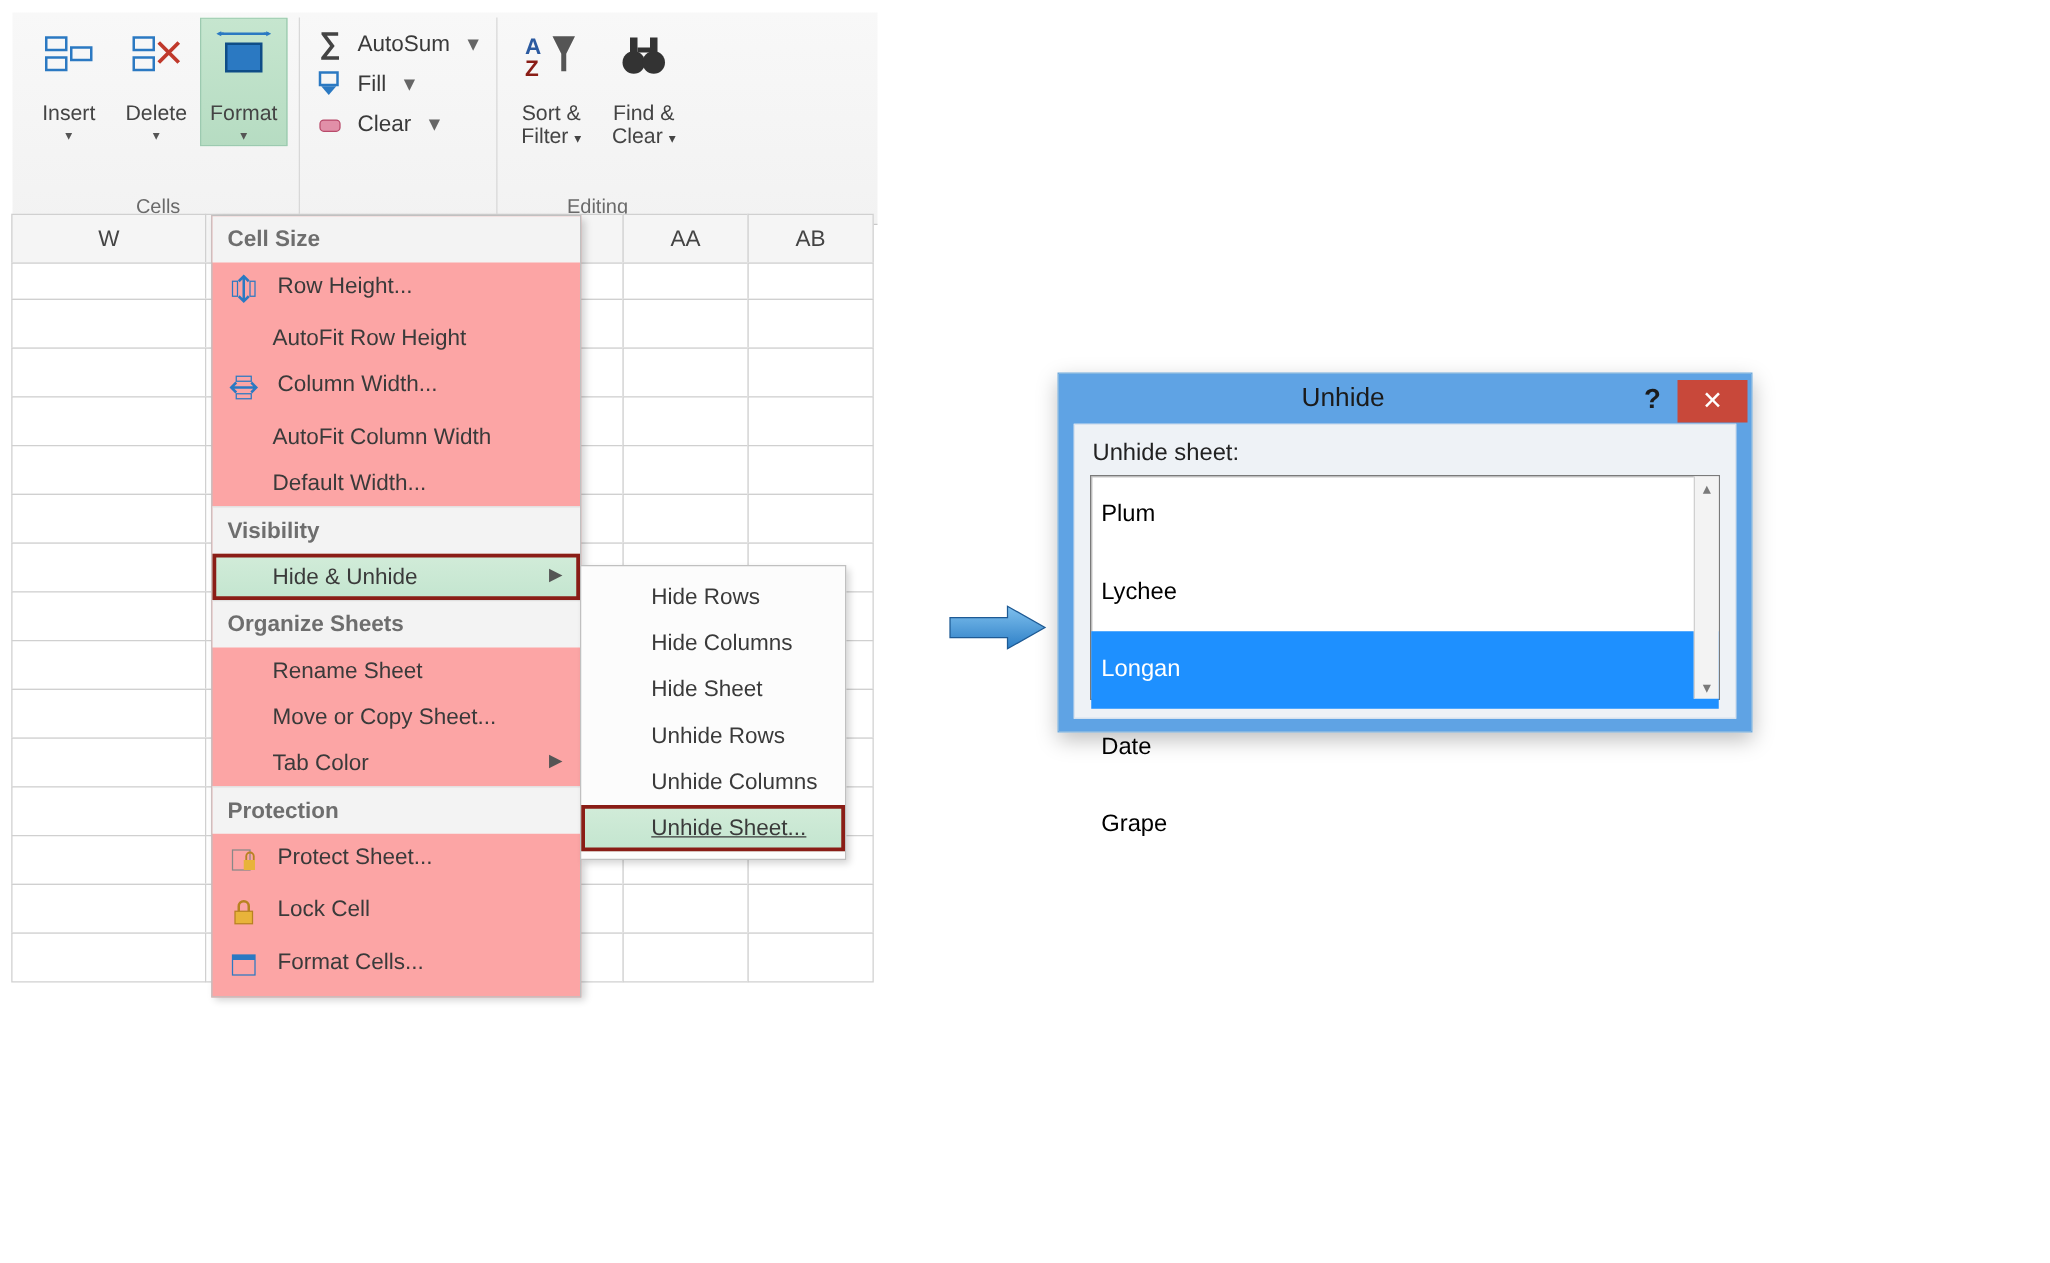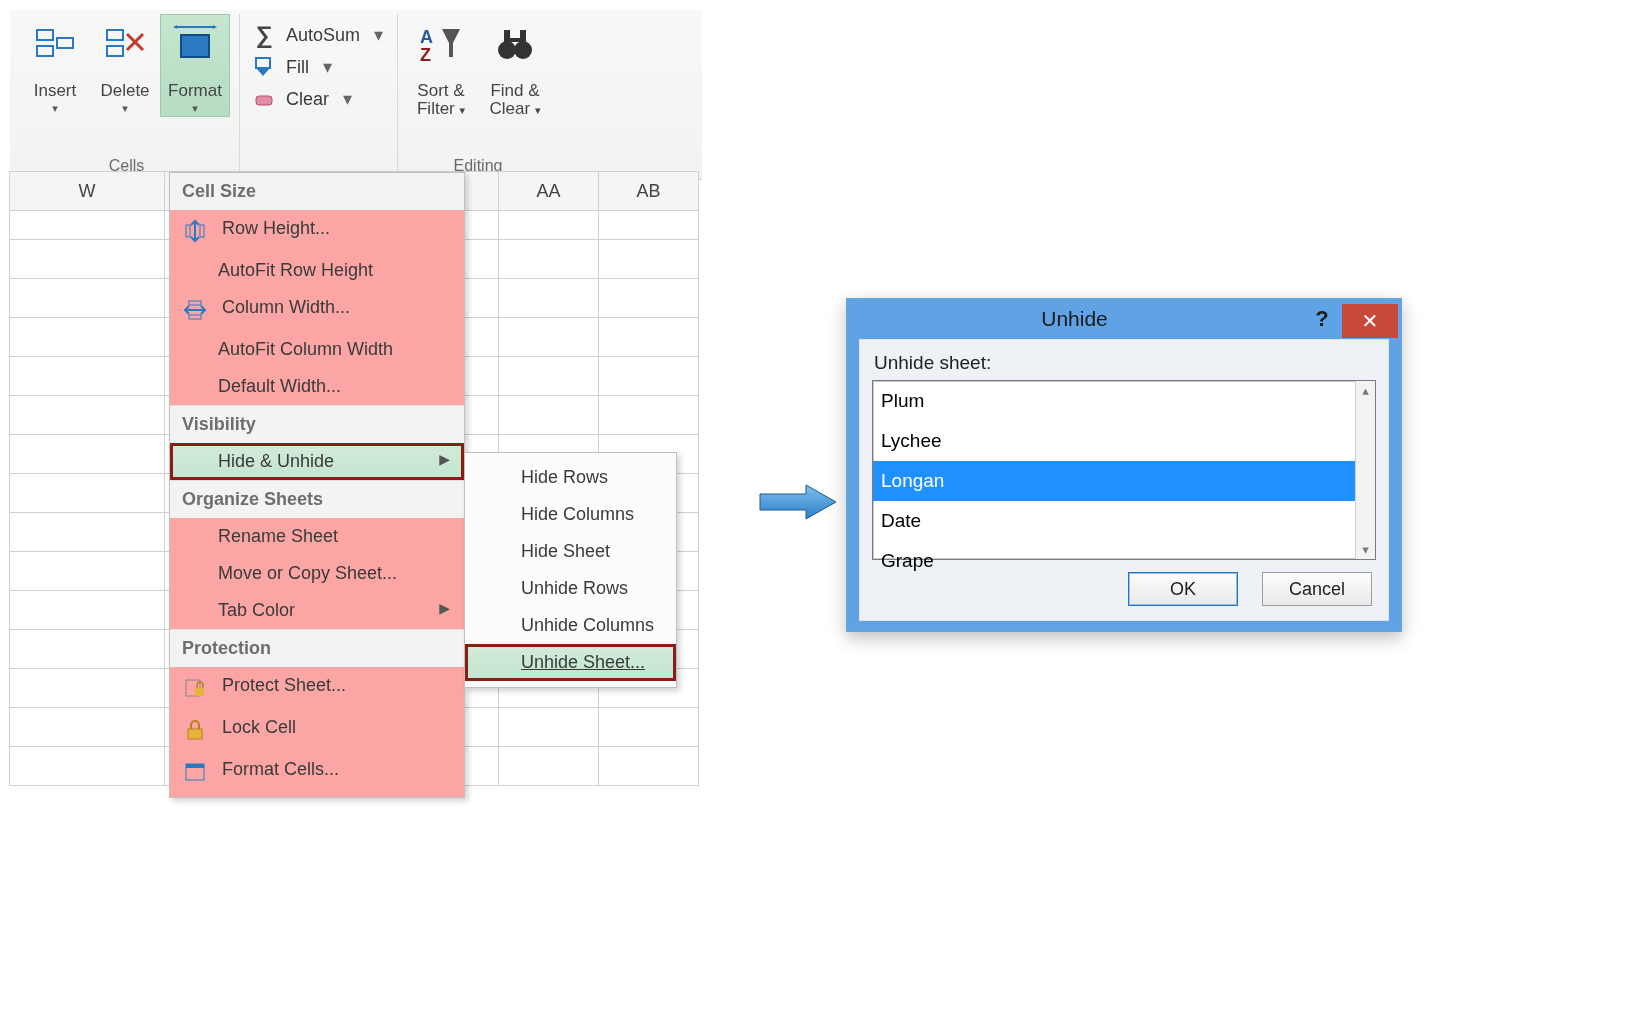--- a/index.html
+++ b/index.html
@@ -56,21 +56,21 @@
   
   .dialog { position:absolute; left:836px; top:288px; width:556px; background:#fff; border:1px solid #6aa6d8; box-shadow:0 0 0 6px #61a6e6 inset, 0 6px 16px rgba(0,0,0,.25); }
   .dlg-frame { background:#5fa3e4; padding:0 0 10px 0; }
   .dlg-title { display:flex; align-items:center; height:40px; }
   .dlg-title .t { flex:1; text-align:center; font-size:21px; color:#1b1b1b; }
   .dlg-title .help { width:40px; text-align:center; font-size:22px; color:#1b1b1b; font-weight:600; }
   .dlg-title .close { width:56px; height:34px; background:#c8483a; color:#fff; display:flex; align-items:center; justify-content:center; font-size:20px; margin:3px 3px 0 0; }
   .dlg-body { margin:0 12px; background:#eef2f6; border:1px solid #d9e3ee; padding:10px 12px 14px 12px; }
   .dlg-body .lab { font-size:19px; color:#222; margin:2px 0 6px 2px; }
   .listbox { background:#fff; border:1px solid #7a7a7a; box-shadow:inset 0 0 0 1px #c8c8c8; height:180px; position:relative; }
-  .listbox .item { font-size:19px; padding:7px 8px; line-height:26px; }
+  .listbox .item { font-size:19px; padding:18px 8px; line-height:26px; }
   .listbox .item.sel { background:#1e90ff; color:#fff; }
   .scrollbar { position:absolute; right:0; top:0; width:20px; height:100%; background:#f3f3f3; border-left:1px solid #d0d0d0; color:#7a7a7a; display:flex; flex-direction:column; align-items:center; justify-content:space-between; font-size:13px; padding:2px 0; }
   .dlg-buttons { display:flex; gap:24px; justify-content:flex-end; padding:12px 4px 0 0; }
   .btn { width:110px; height:34px; font-size:18px; border:1px solid #9e9e9e; background:linear-gradient(to bottom,#fdfdfd,#e9e9e9); color:#222; }
   .btn.primary { border:1px solid #2a72c0; box-shadow:0 0 0 1px #8fc0ef inset; }
 </style>
 </head>
 <body>
 
 <div class="wrap">
@@ -407,21 +407,17 @@
               <div class="item">Lychee</div>
               <div class="item sel">Longan</div>
               <div class="item">Date</div>
               <div class="item">Grape</div>
             </div>
           <div class="scrollbar">
             <span>▴</span>
             <span>▾</span>
           </div>
         </div>
-        <div class="dlg-buttons">
-          <button class="btn primary">OK</button>
-          <button class="btn">Cancel</button>
-        </div>
       </div>
     </div>
   </div>
 
 </div>
 
 </body></html>

